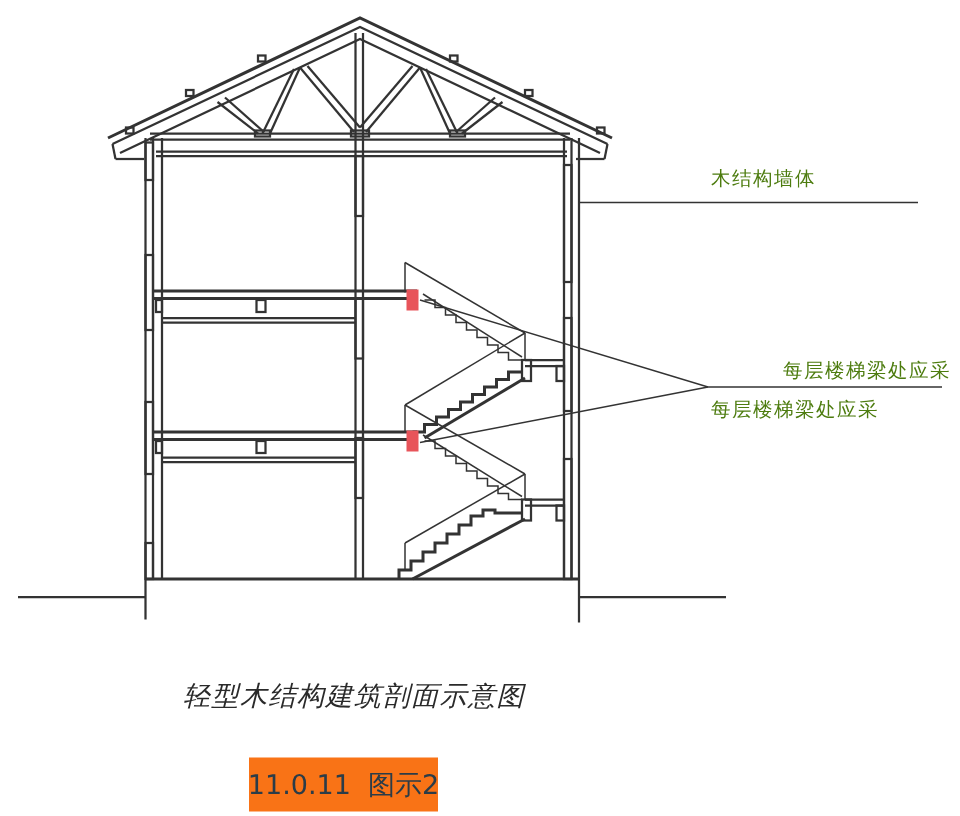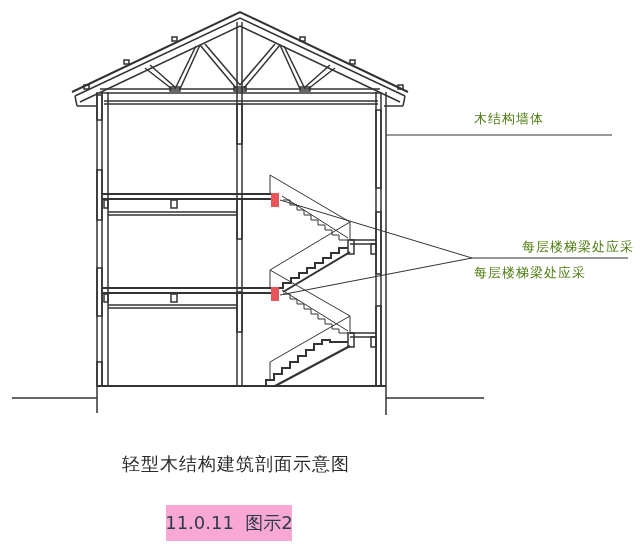--- a/index.html
+++ b/index.html
@@ -3,23 +3,23 @@
 <meta charset="utf-8">
 <style>
   html, body { margin: 0; padding: 0; background: #ffffff; }
   body { width: 640px; height: 544px; position: relative; overflow: hidden;
          font-family: "DejaVu Sans", "Liberation Sans", sans-serif; }
   #drawing { position: absolute; left: 0; top: 0; }
   .label { position: absolute; color: #4d7c0f; font-size: 13px; letter-spacing: 1px; white-space: nowrap; }
   .label-wall { left: 474px; top: 110px; }
   .label-note1 { left: 474px; top: 238px; margin-left: 48px; }
   .label-note2 { left: 474px; top: 264px; }
-  .title { position: absolute; left: 122px; top: 452px; font-size: 18px; color: #2a2a2a; letter-spacing: 1px; white-space: nowrap; }
+  .title { position: absolute; left: 122px; top: 452px; font-size: 18px; color: #2a2a2a; letter-spacing: 1px; white-space: nowrap; font-style: italic; }
   .figbox { position: absolute; left: 166px; top: 505px; width: 126px; height: 36px;
-            background: #f9a8d4; display: flex; align-items: center; justify-content: center;
+            background: #f97316; display: flex; align-items: center; justify-content: center;
             font-size: 18px; color: #2b3c48; white-space: nowrap; }
 </style>
 </head>
 <body>
 
 <svg id="drawing" width="640" height="544" viewBox="0 0 640 544" xmlns="http://www.w3.org/2000/svg">
   <g stroke="#333" fill="none" stroke-width="1.5">
 
     <g>
 

